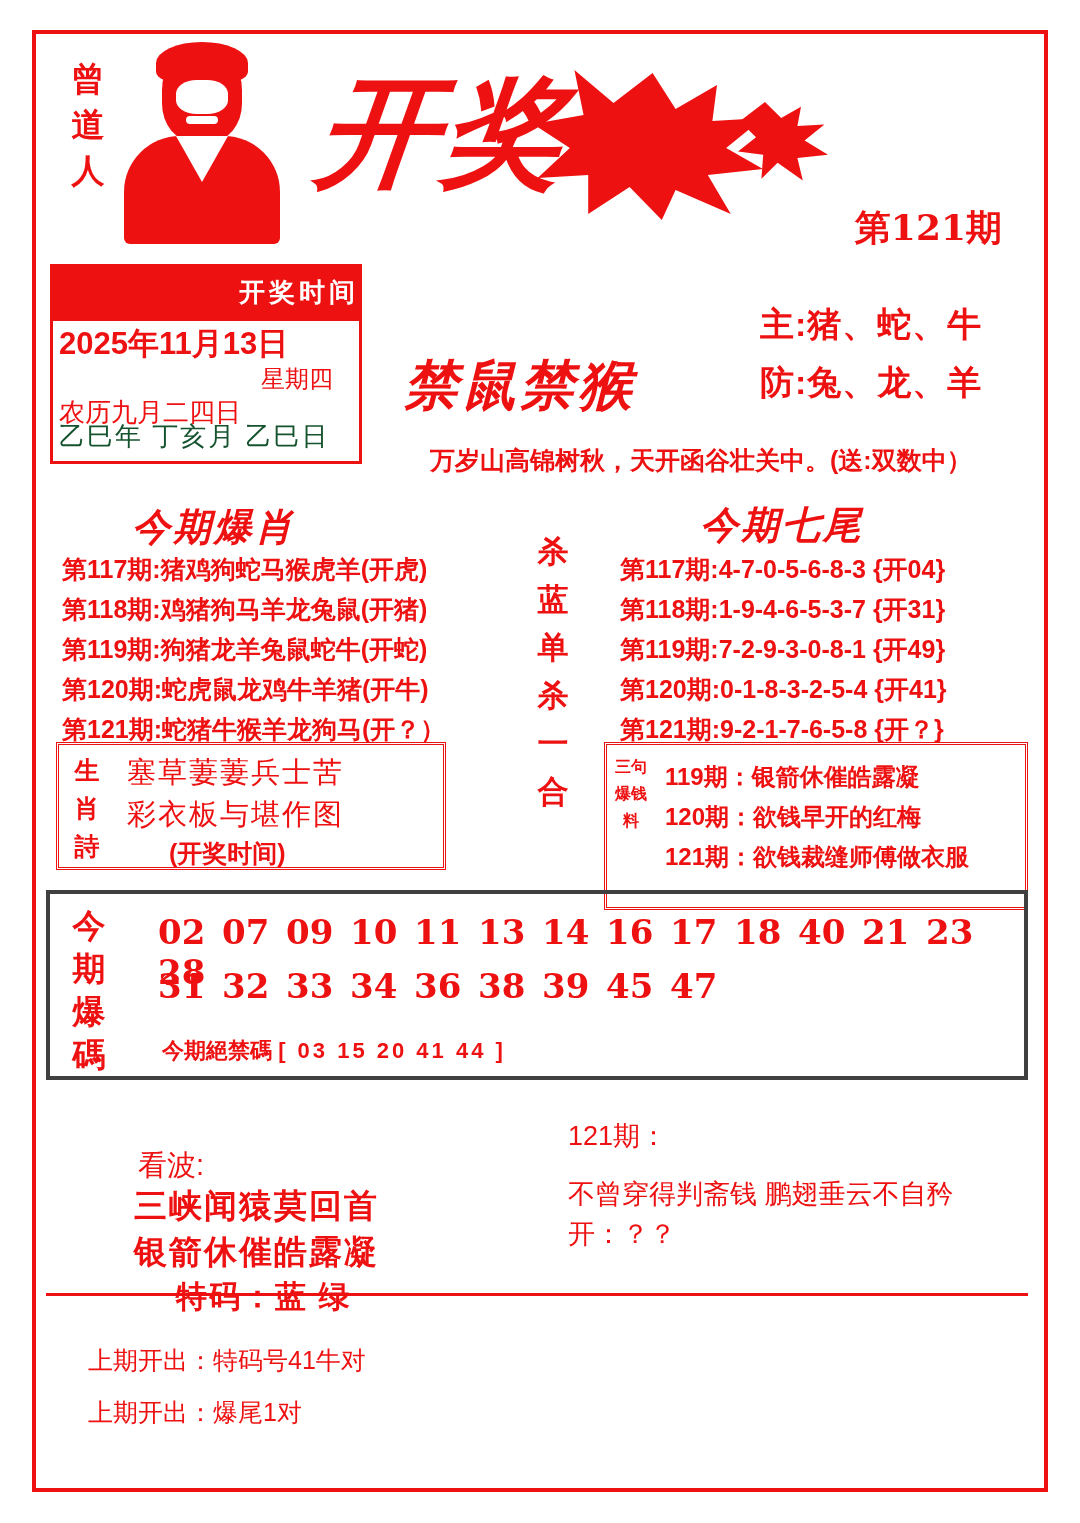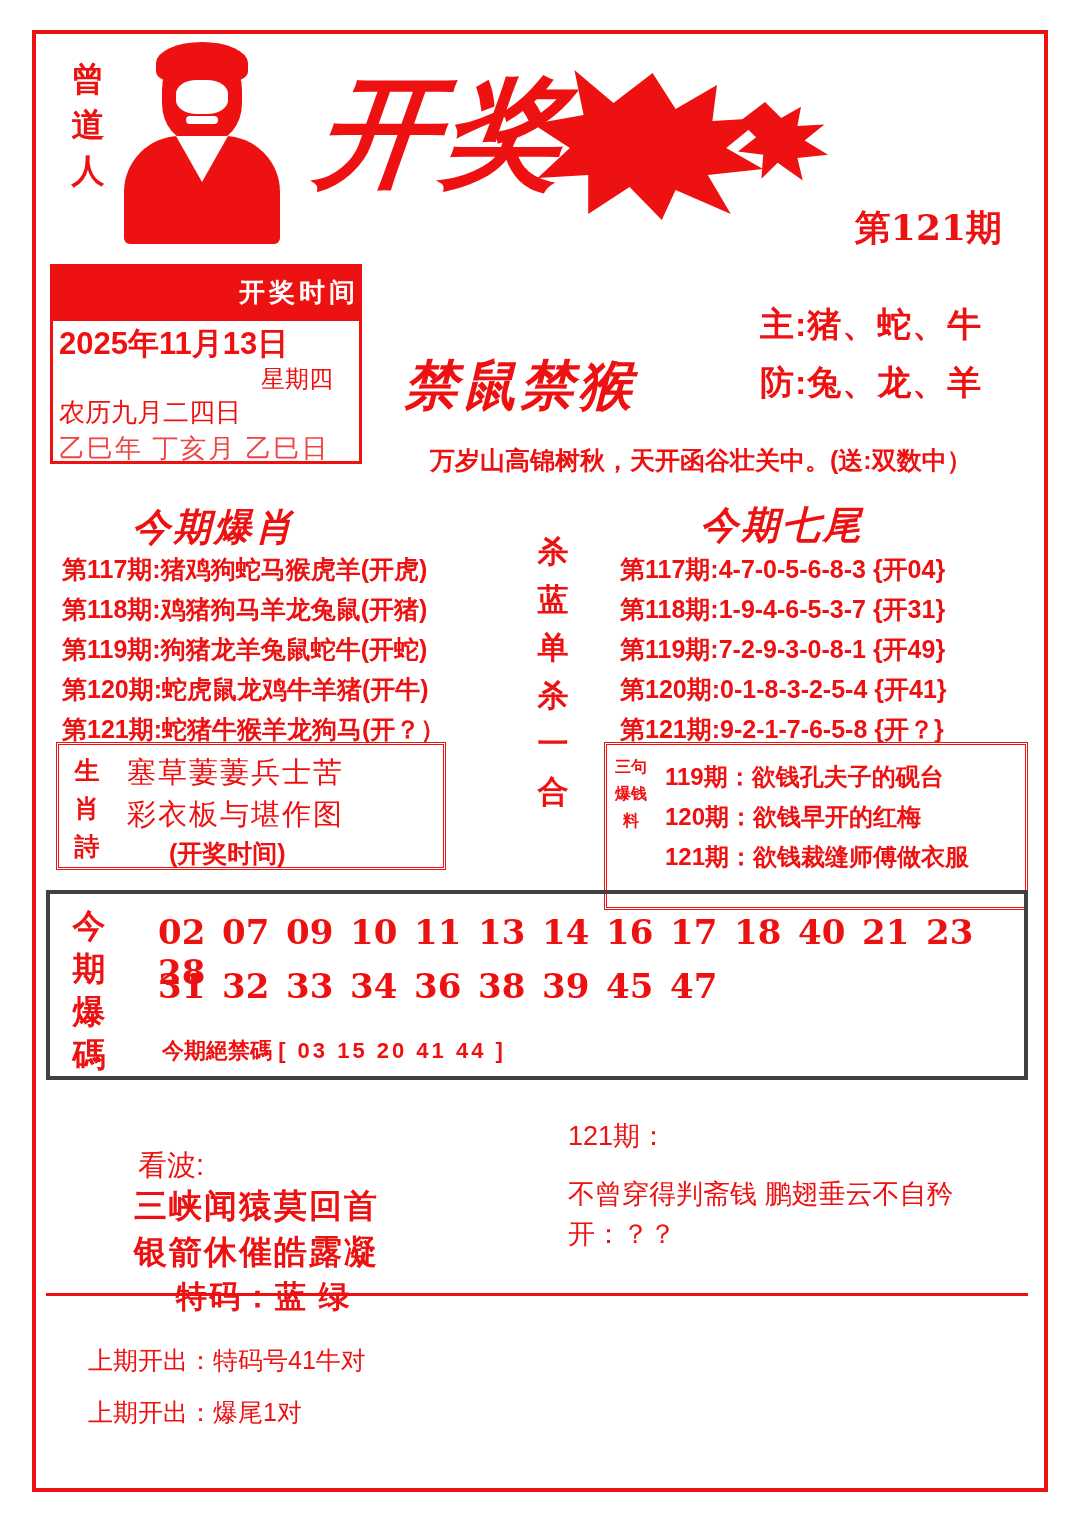--- a/index.html
+++ b/index.html
@@ -190,23 +190,23 @@
     color: #ee1111;
   }
   .datebox .line3 {
     position: absolute;
     left: 6px; top: 128px;
     font-size: 26px;
     color: #ee1111;
   }
   .datebox .line4 {
     position: absolute;
-    left: 6px; top: 164px;
+    left: 6px; top: 152px;
     font-size: 26px;
-    color: #ef4444;
+    color: #14532d;
     letter-spacing: 2px;
   }
 
   
   .headline {
     position: absolute;
     left: 404px;
     top: 318px;
     font-size: 54px;
     font-weight: bold;
@@ -566,21 +566,21 @@
 
   <div class="poembox">
     <div class="label">生肖詩</div>
     <div class="l1">塞草萋萋兵士苦</div>
     <div class="l2">彩衣板与堪作图</div>
     <div class="l3">(开奖时间)</div>
   </div>
 
   <div class="moneybox">
     <div class="label">三句爆钱料</div>
-    <div class="row r1">119期：欲钱孔夫子的砚台</div>
+    <div class="row r1">119期：银箭休催皓露凝</div>
     <div class="row r2">120期：欲钱早开的红梅</div>
     <div class="row r3">121期：欲钱裁缝师傅做衣服</div>
   </div>
 
   <div class="numbox">
     <div class="vlabel">今期爆碼</div>
     <div class="nrow nrow1">
       <span>02</span><span>07</span><span>09</span><span>10</span><span>11</span><span>13</span><span>14</span><span>16</span><span>17</span><span>18</span><span>40</span><span>21</span><span>23</span><span>28</span>
     </div>
     <div class="nrow nrow2">

